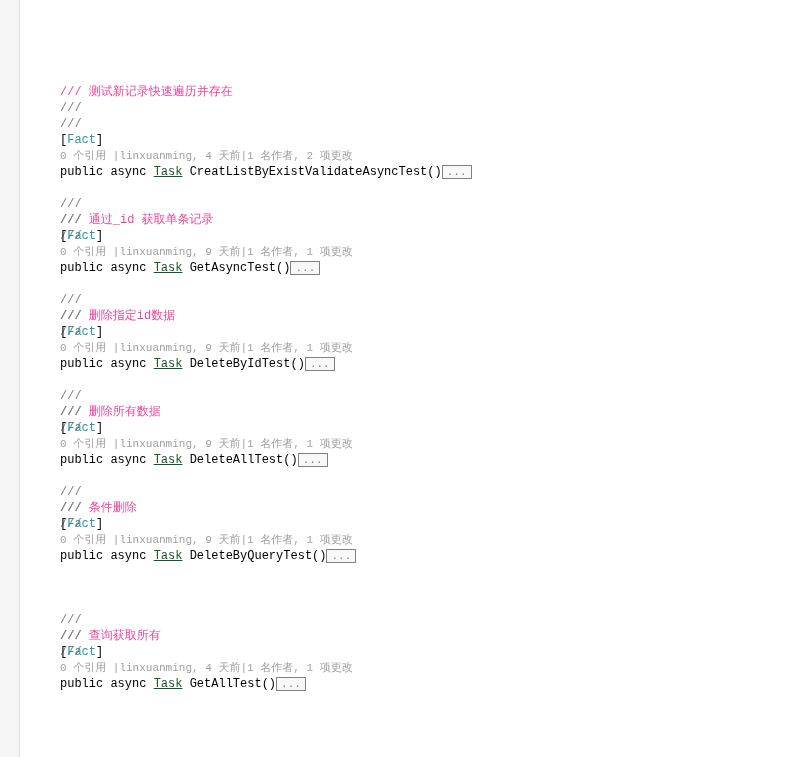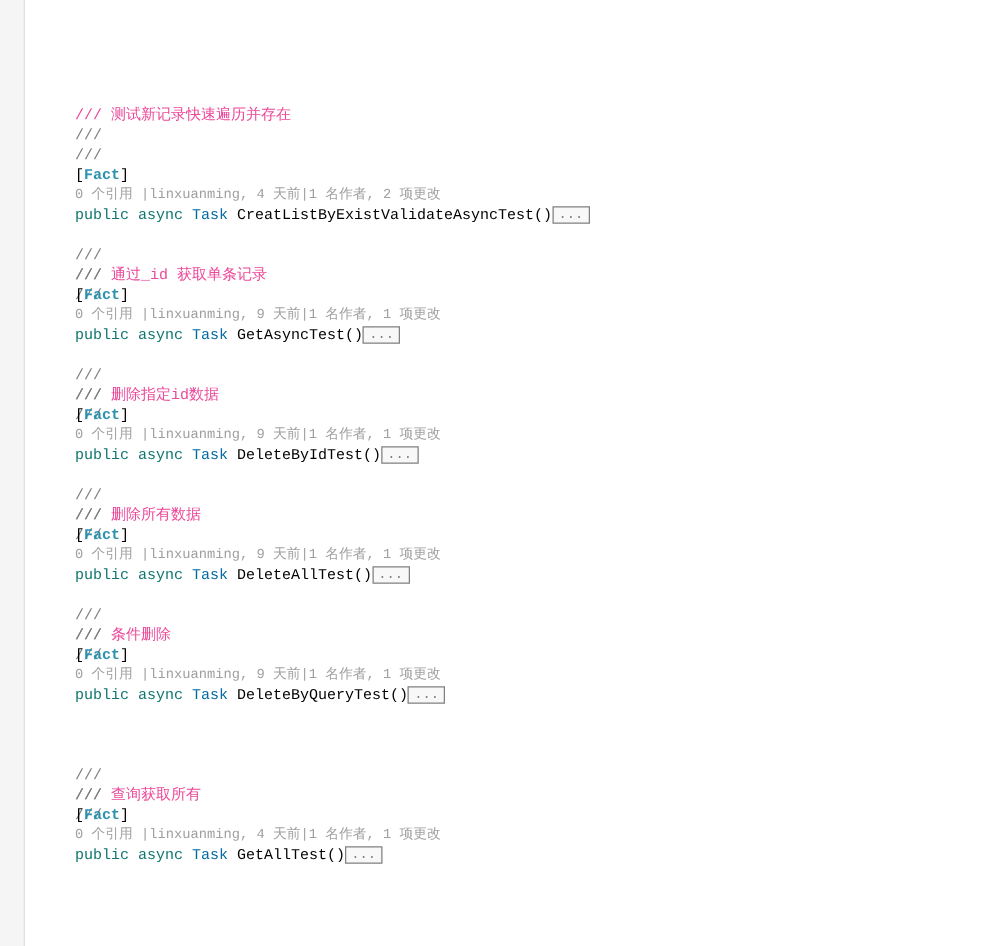--- a/index.html
+++ b/index.html
@@ -20,23 +20,23 @@
       background: #f5f5f5;
       border-right: 1px solid #e0e0e0;
     }
     .code-area {
       padding-left: 40px;
       line-height: 16px;
     }
     .line { display: block; height: 16px; }
     .xml-comment { color: #808080; }
     .xml-summary-text { color: #ec4899; }
-    .attribute { color: #2B91AF; font-weight: bold; }
-    .keyword { color: #0f766e; }
-    .type { color: #0369a1; }
+    .attribute { color: #2B91AF; }
+    .keyword { color: #000000; }
+    .type { color: #14532d; text-decoration: underline; }
     .method-name { color: #000000; }
     .codelens { color: #a0a0a0; font-size: 11px; }
     .fold-box {
       display: inline-block;
       border: 1px solid #808080;
       color: #808080;
       padding: 0 4px;
       font-size: 11px;
       line-height: 12px;
       background: #f8f8f8;

